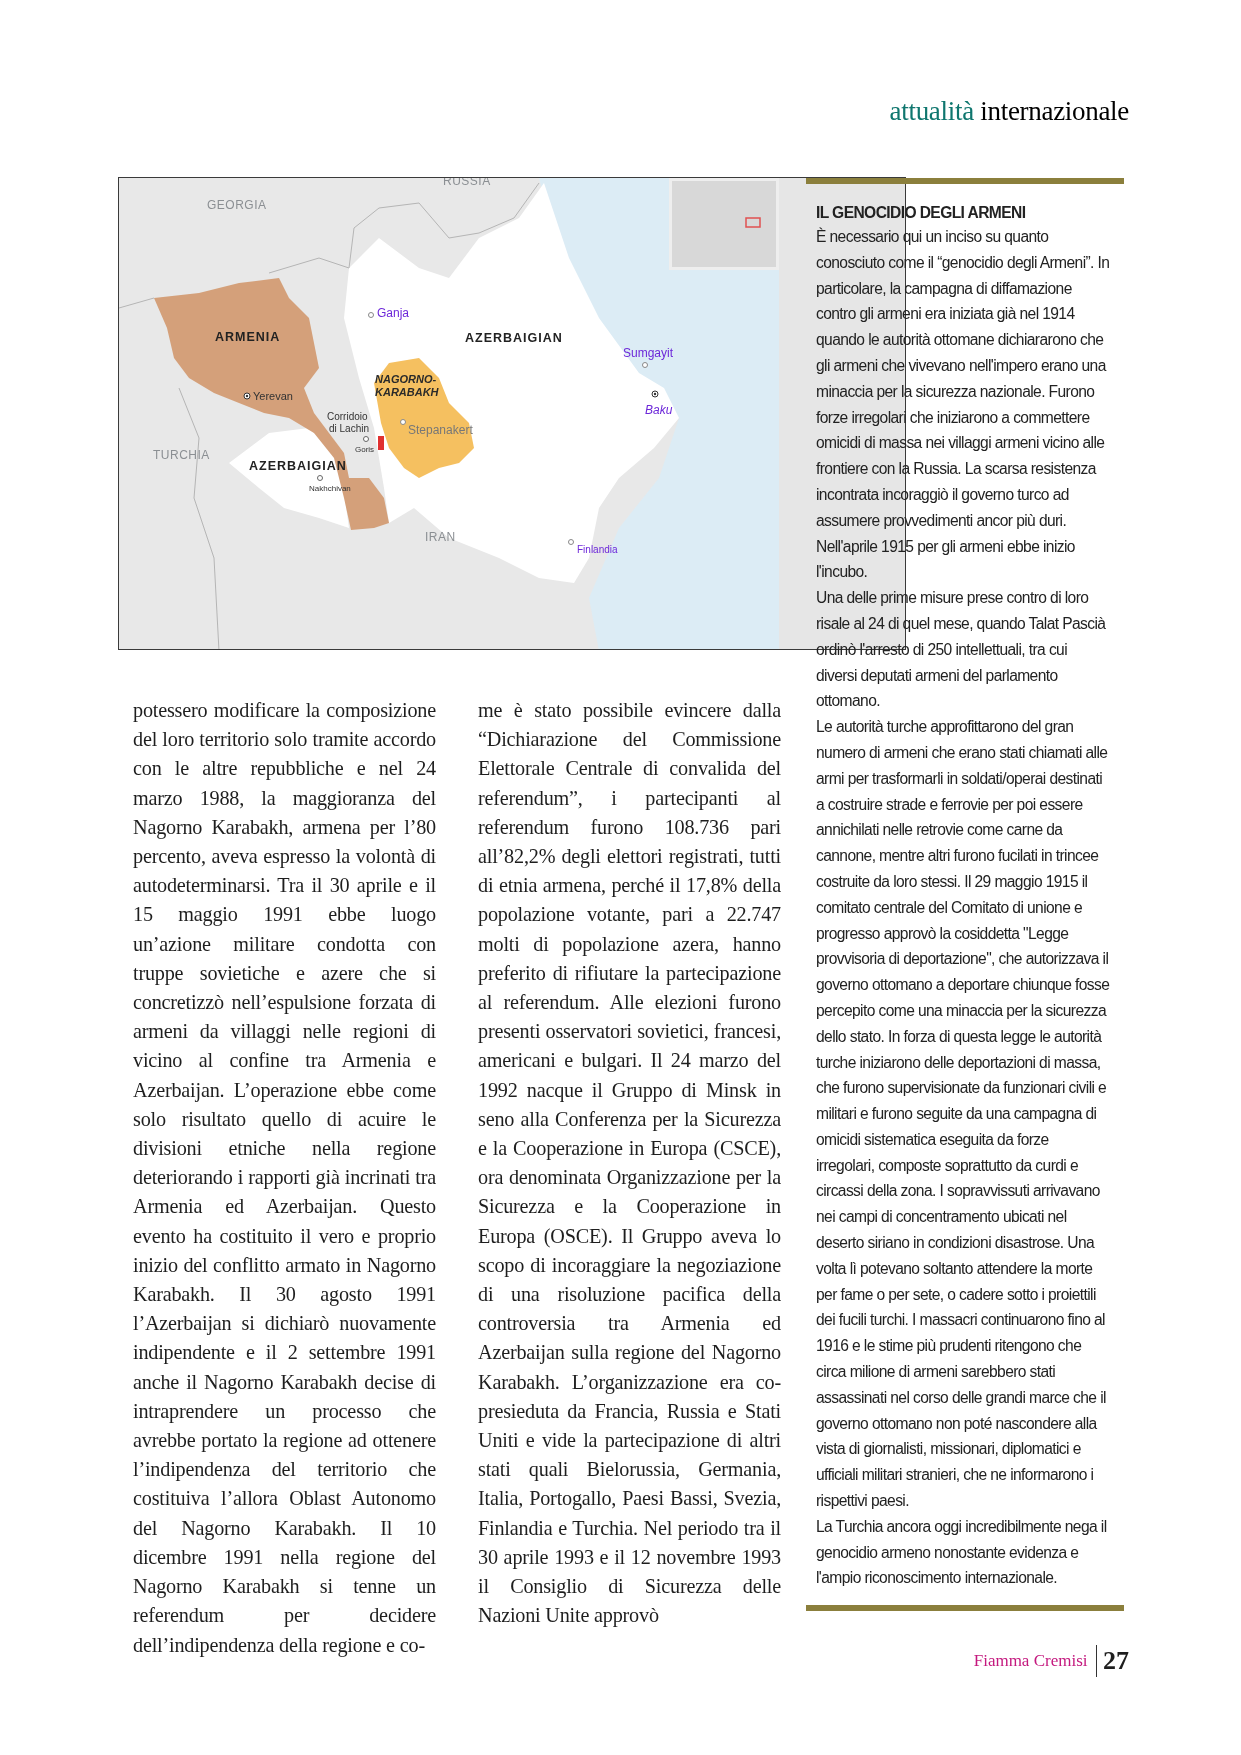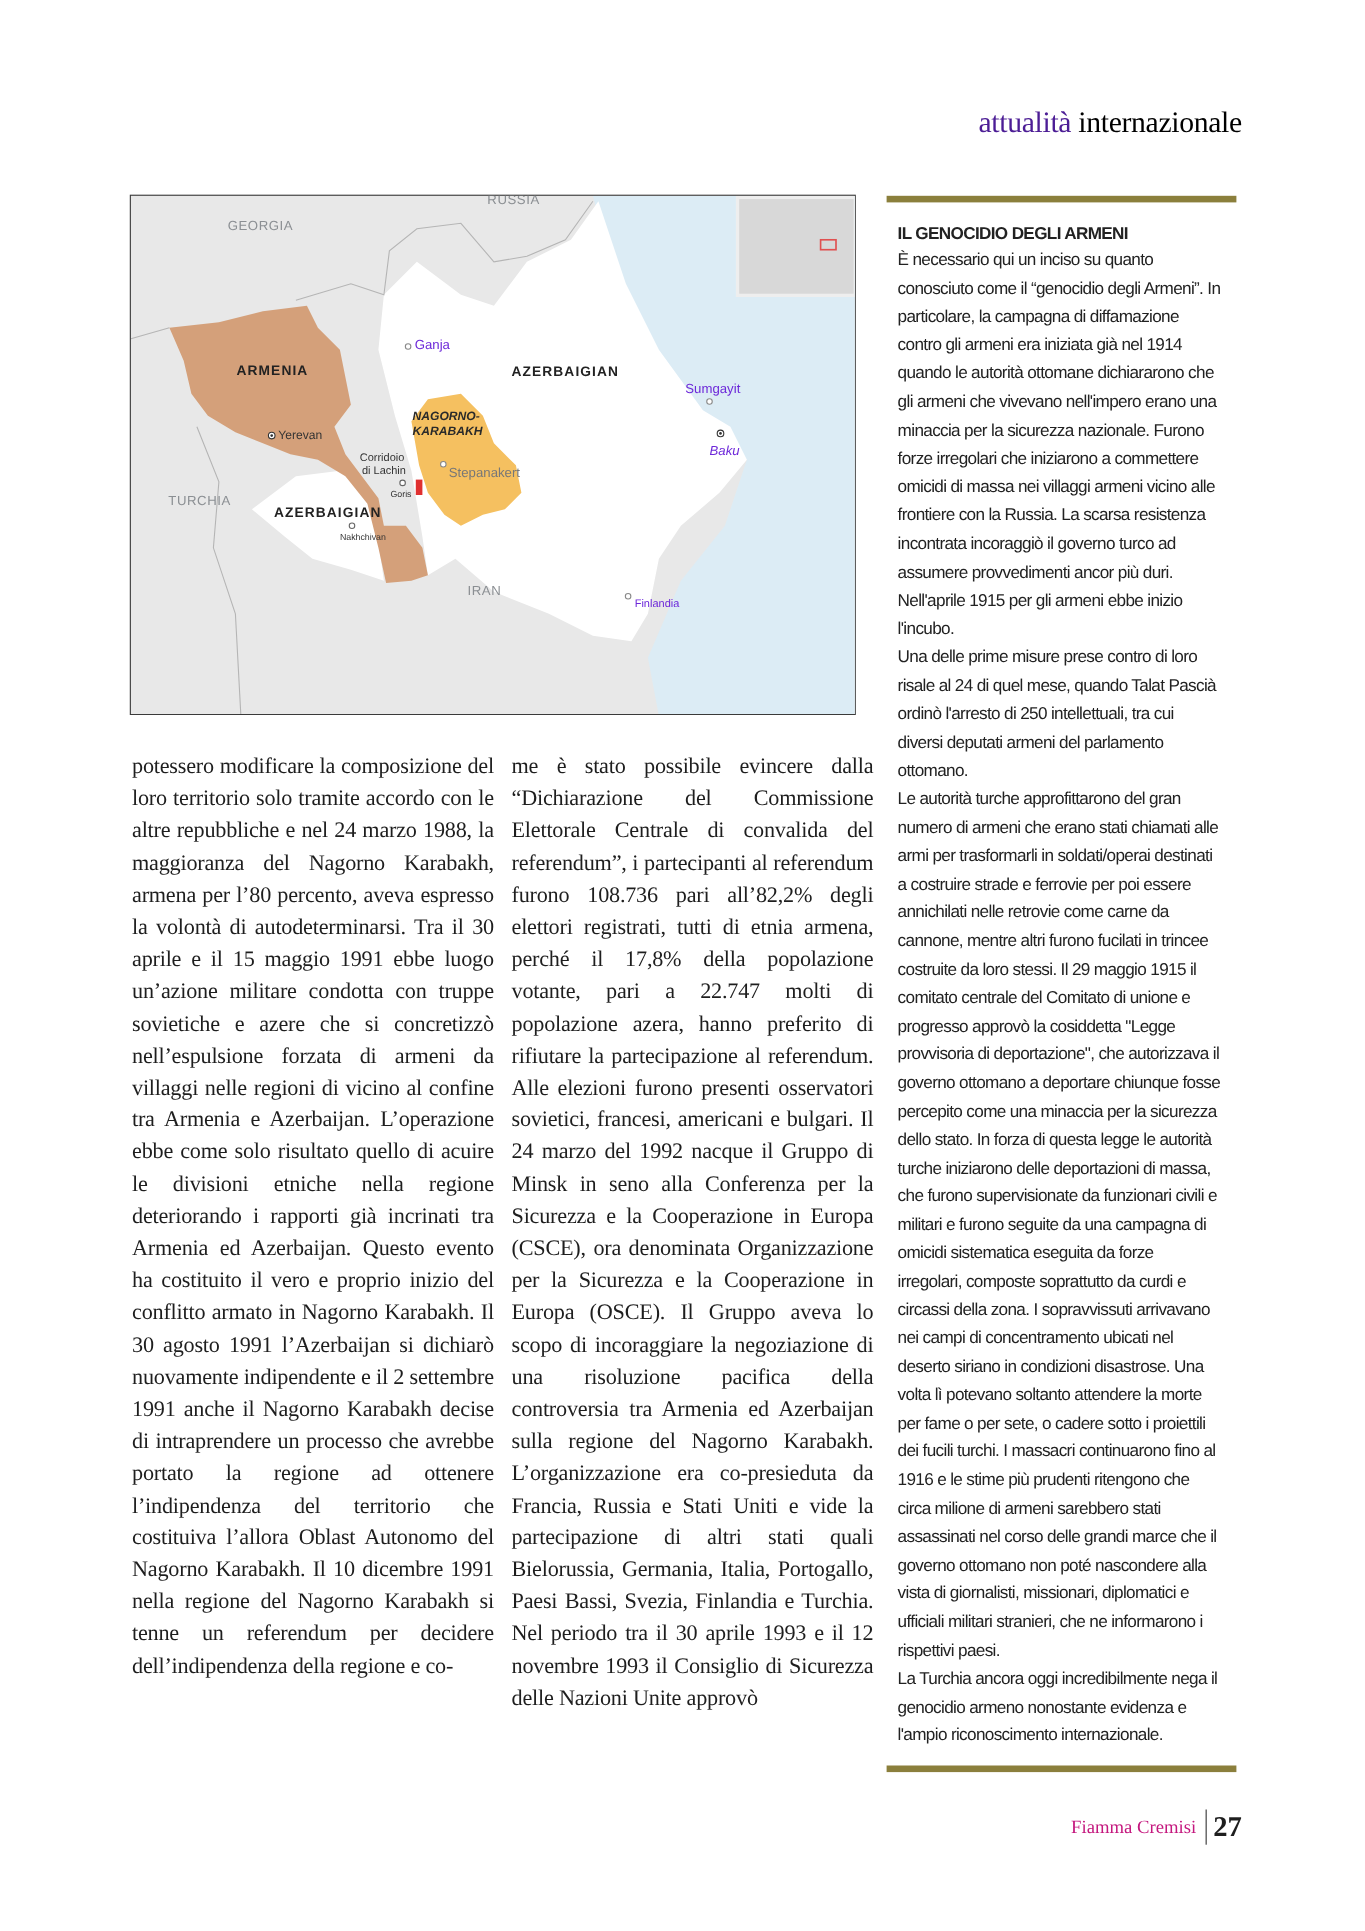--- a/index.html
+++ b/index.html
@@ -1,29 +1,29 @@
 <!DOCTYPE html>
 <html><head>
 <meta charset="utf-8">
 <style>
   html, body { margin:0; padding:0; background:#fff; }
   body { width:1241px; height:1755px; position:relative; overflow:hidden; font-family:"Liberation Serif", serif; color:#1e1e1e; }
   .header { position:absolute; right:112px; top:96px; font-size:27px; letter-spacing:-0.3px; }
-  .header .a { color:#4c1d95; }
+  .header .a { color:#0f766e; }
   .header .b { color:#000000; }
-  .map { position:absolute; left:118px; top:177px; width:660px; height:473px; border:1.5px solid #3a3a3a; box-sizing:border-box; overflow:hidden; background:#e6e6e6; }
+  .map { position:absolute; left:118px; top:177px; width:788px; height:473px; border:1.5px solid #3a3a3a; box-sizing:border-box; overflow:hidden; background:#e6e6e6; }
   .map svg { position:absolute; left:0; top:0; }
   .lbl { position:absolute; font-family:"Liberation Sans", sans-serif; white-space:nowrap; }
   .country-grey { color:#8b8f93; font-size:12px; letter-spacing:0.5px; }
   .country-dark { color:#222; font-size:12.5px; font-weight:bold; letter-spacing:1px; }
   .city { color:#6d28d9; font-size:12px; }
   .city-dark { color:#333; font-size:10px; }
   .nk { color:#2a2a2a; font-size:11px; font-weight:bold; font-style:italic; line-height:13px; }
   .col { position:absolute; top:683px; width:329px; font-size:20.2px; line-height:29.2px; text-align:justify; letter-spacing:-0.2px; }
-  .col p { margin:0; }
+  .col p { margin:13px; }
   .col1 { left:120px; }
   .col2 { left:465px; }
   .side { position:absolute; left:806px; top:178px; width:318px; }
   .bar { height:6px; background:#8b7f3c; width:318px; }
   .side-body { padding:18px 14px 0 10px; font-family:"Liberation Sans", sans-serif; font-size:15.6px; line-height:25.8px; color:#222; letter-spacing:-0.6px; transform-origin:left top; }
   .side-body h3 { margin:0; font-size:15.6px; font-weight:bold; letter-spacing:-0.6px; line-height:22px; }
   .side-body p { margin:0; }
   .bar-bottom { position:absolute; left:806px; top:1605px; }
   .footer { position:absolute; right:112px; top:1645px; display:flex; align-items:center; }
   .footer .mag { color:#c4187e; font-size:17px; padding-right:8px; }

